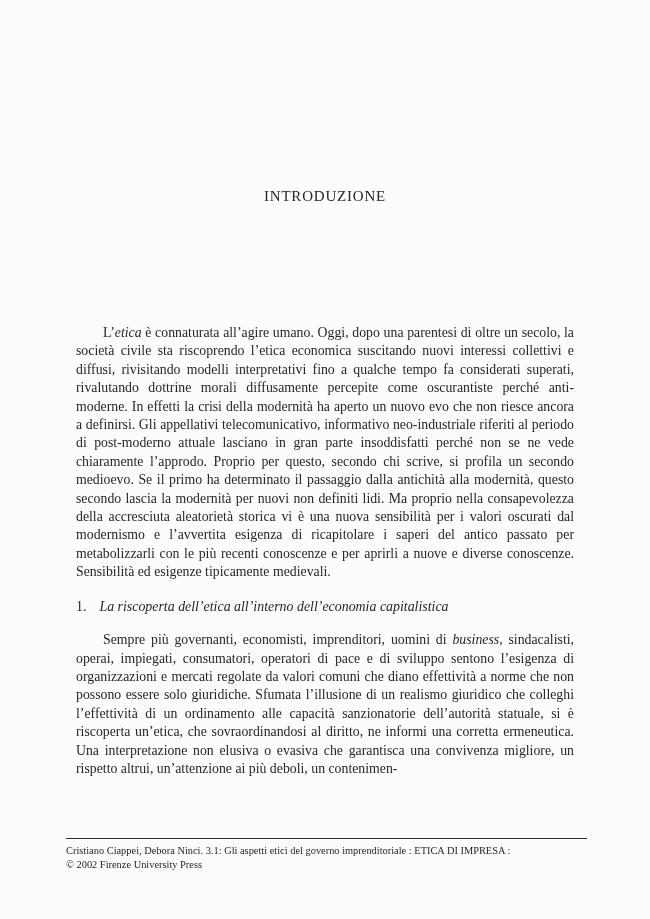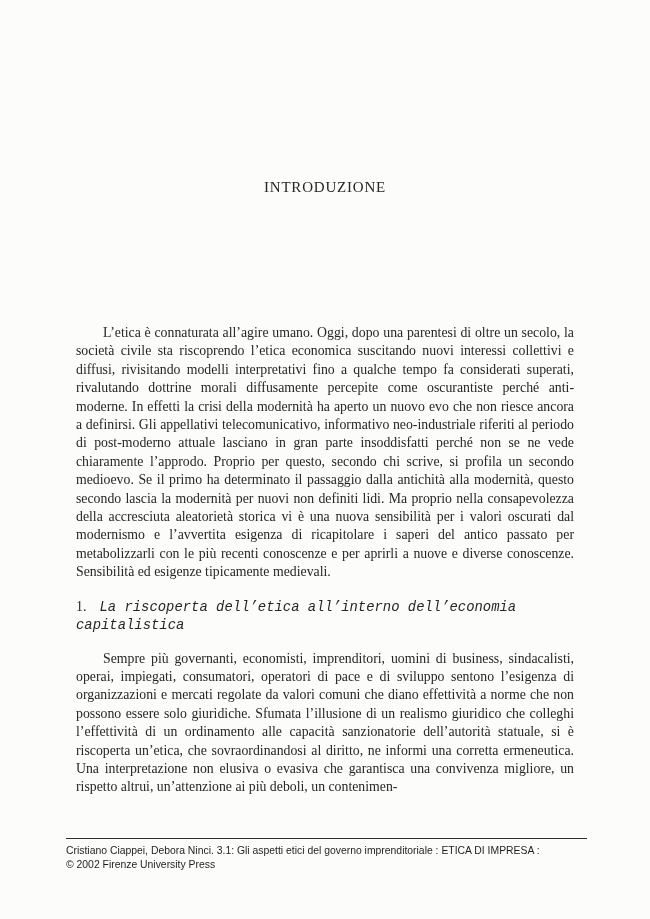--- a/index.html
+++ b/index.html
@@ -19,60 +19,60 @@
   }
   .page-title {
     position: absolute;
     top: 172px;
     left: 0;
     right: 0;
     text-align: center;
     font-size: 15px;
     font-weight: normal;
     letter-spacing: 0.8px;
-    margin: 7px;
+    margin: 16px;
   }
   .text-block {
     position: absolute;
     top: 324px;
     left: 76px;
     width: 498px;
     font-size: 13.8px;
     line-height: 18.4px;
     text-align: justify;
   }
   .para {
     margin: 0;
     text-indent: 27px;
   }
   .it {
+    font-style: italic;
     margin-top: 12px;
   }
   .section-heading {
     margin: 16px 0 15px 0;
     text-align: left;
     font-size: 13.9px;
   }
   .sec-num {
     display: inline-block;
     margin-right: 13px;
     font-style: normal;
   }
   .sec-title {
     font-style: italic;
-    font-family: Liberation Mono, monospace;
   }
   .footer {
     position: absolute;
     top: 838px;
     left: 66px;
     width: 521px;
     border-top: 1px solid #2f2f2f;
     padding-top: 5px;
-    font-family: Liberation Sans, sans-serif;
+    font-family: Liberation Serif, serif;
     font-size: 10.4px;
     line-height: 13.8px;
     color: #1f1f1f;
     text-align: left;
   }
   .footer-line {
     white-space: nowrap;
   }
 </style>
 </head>

